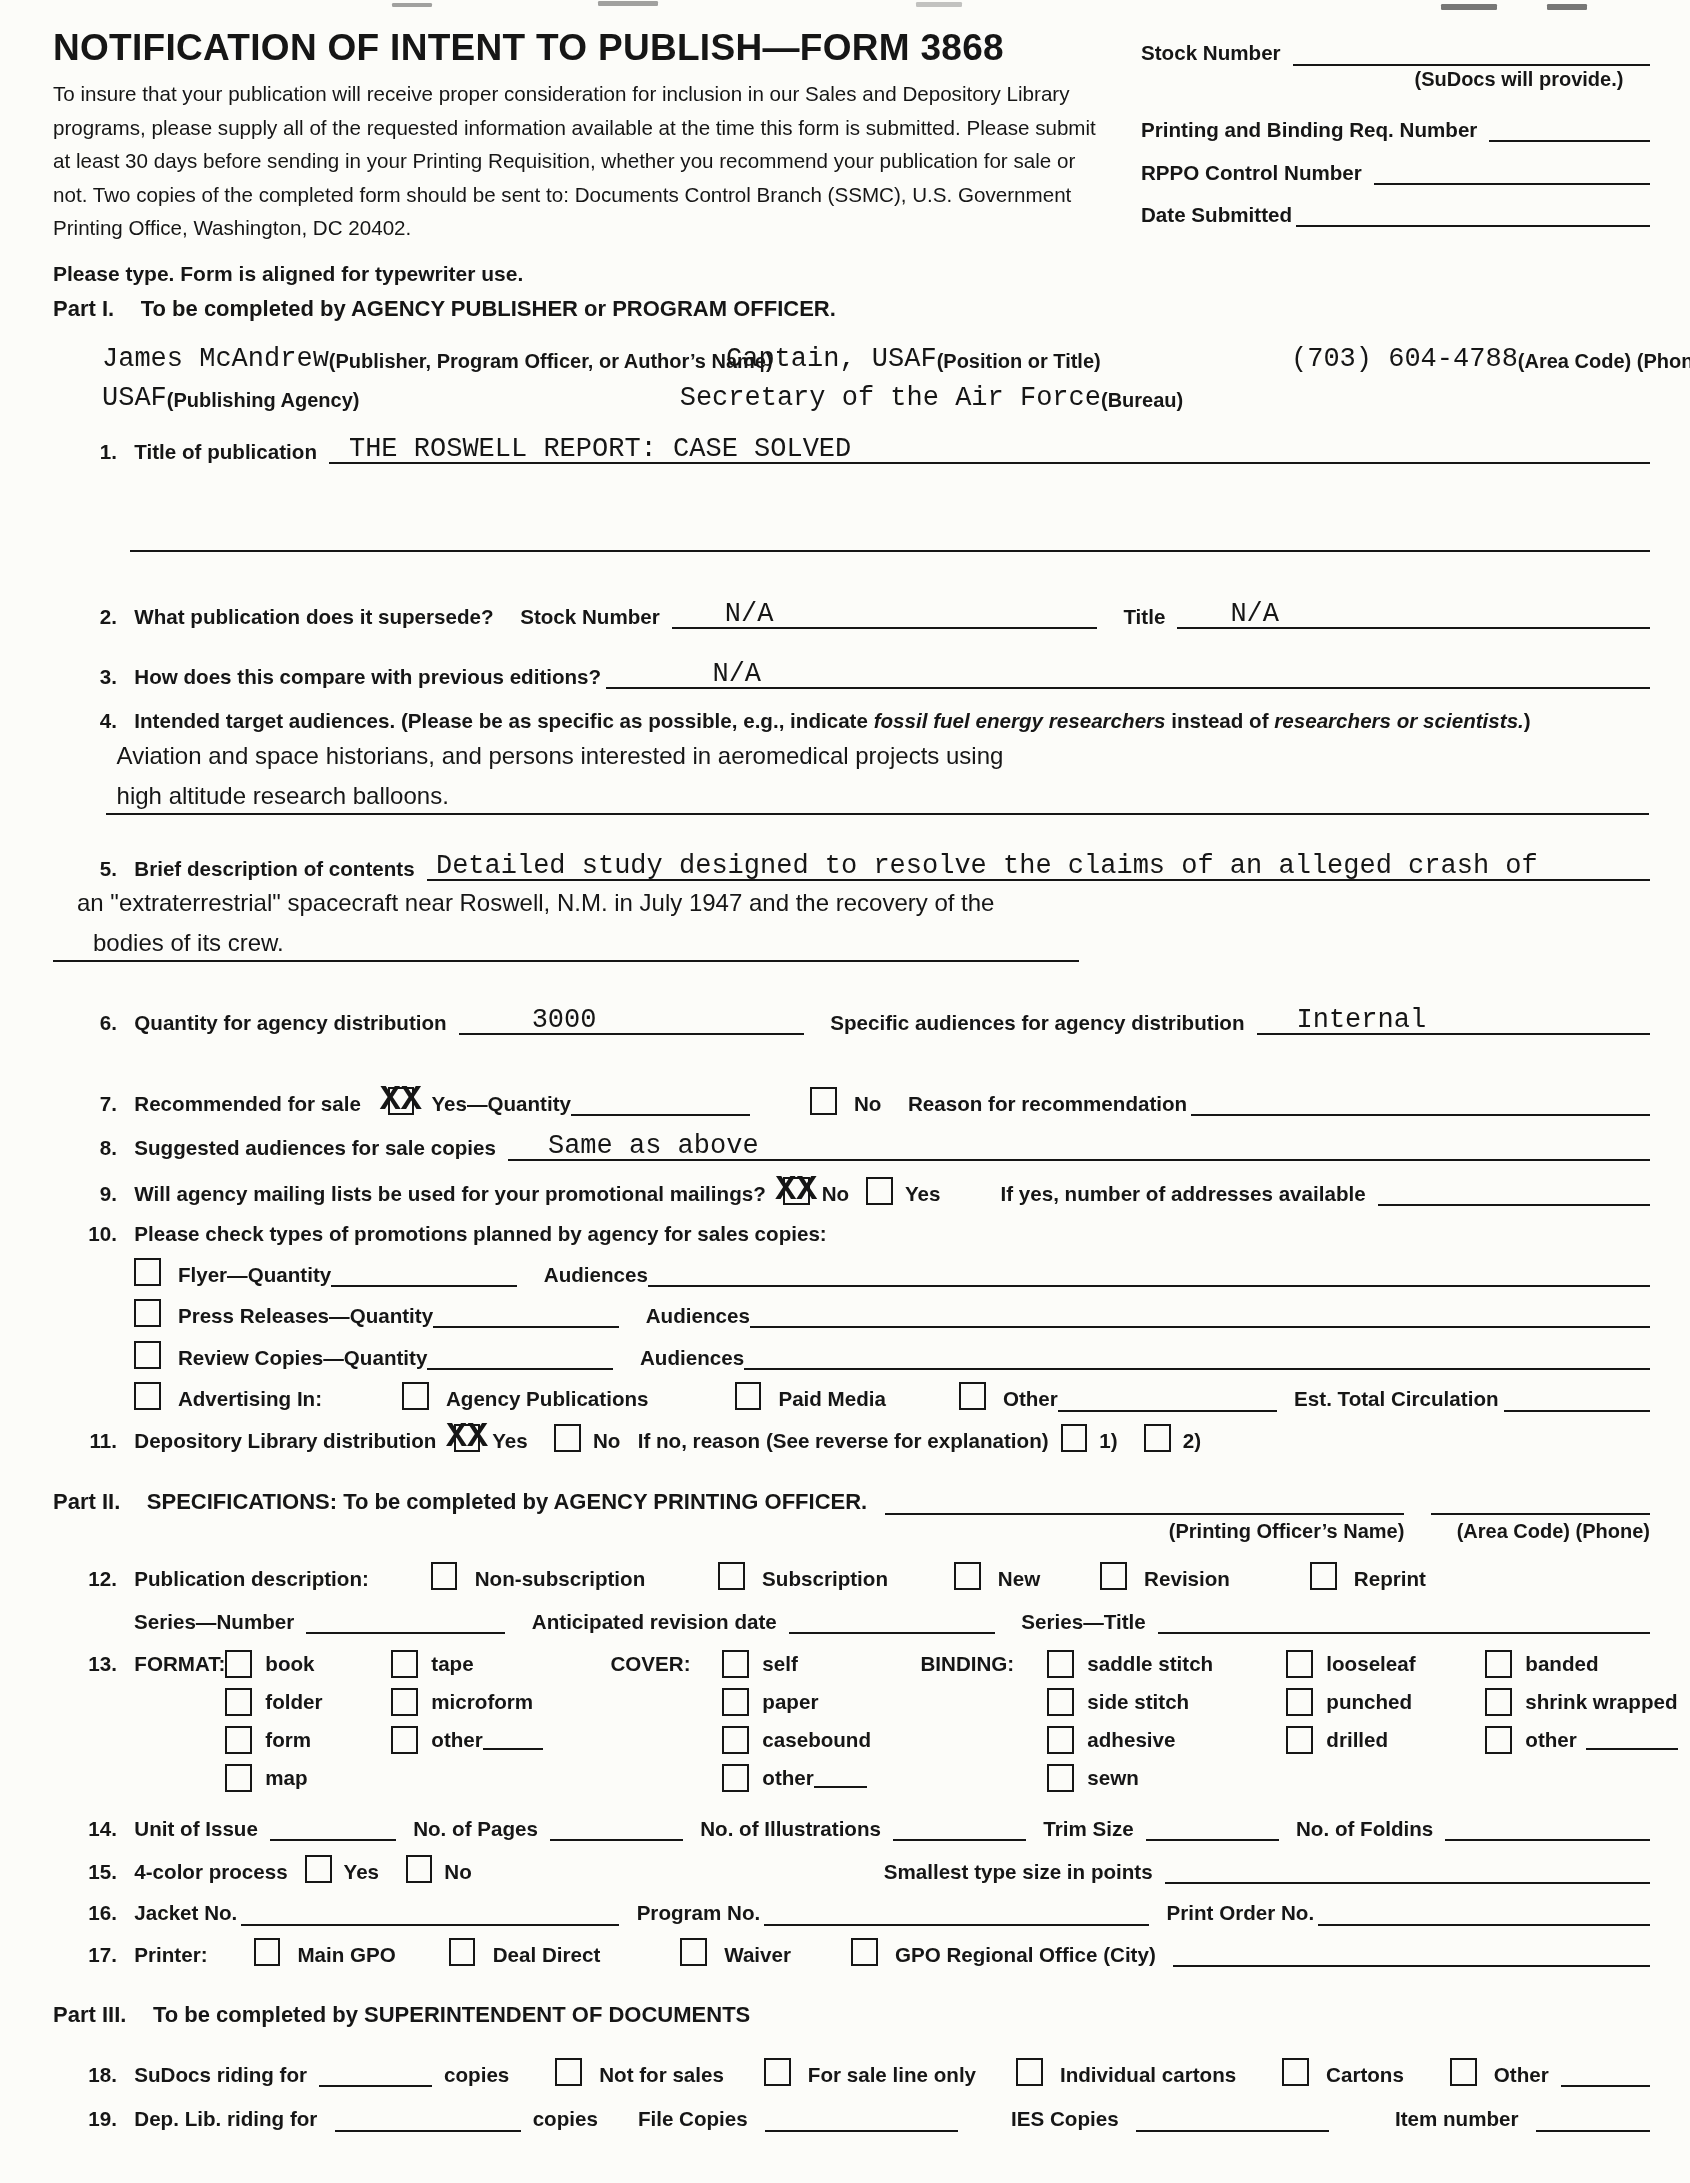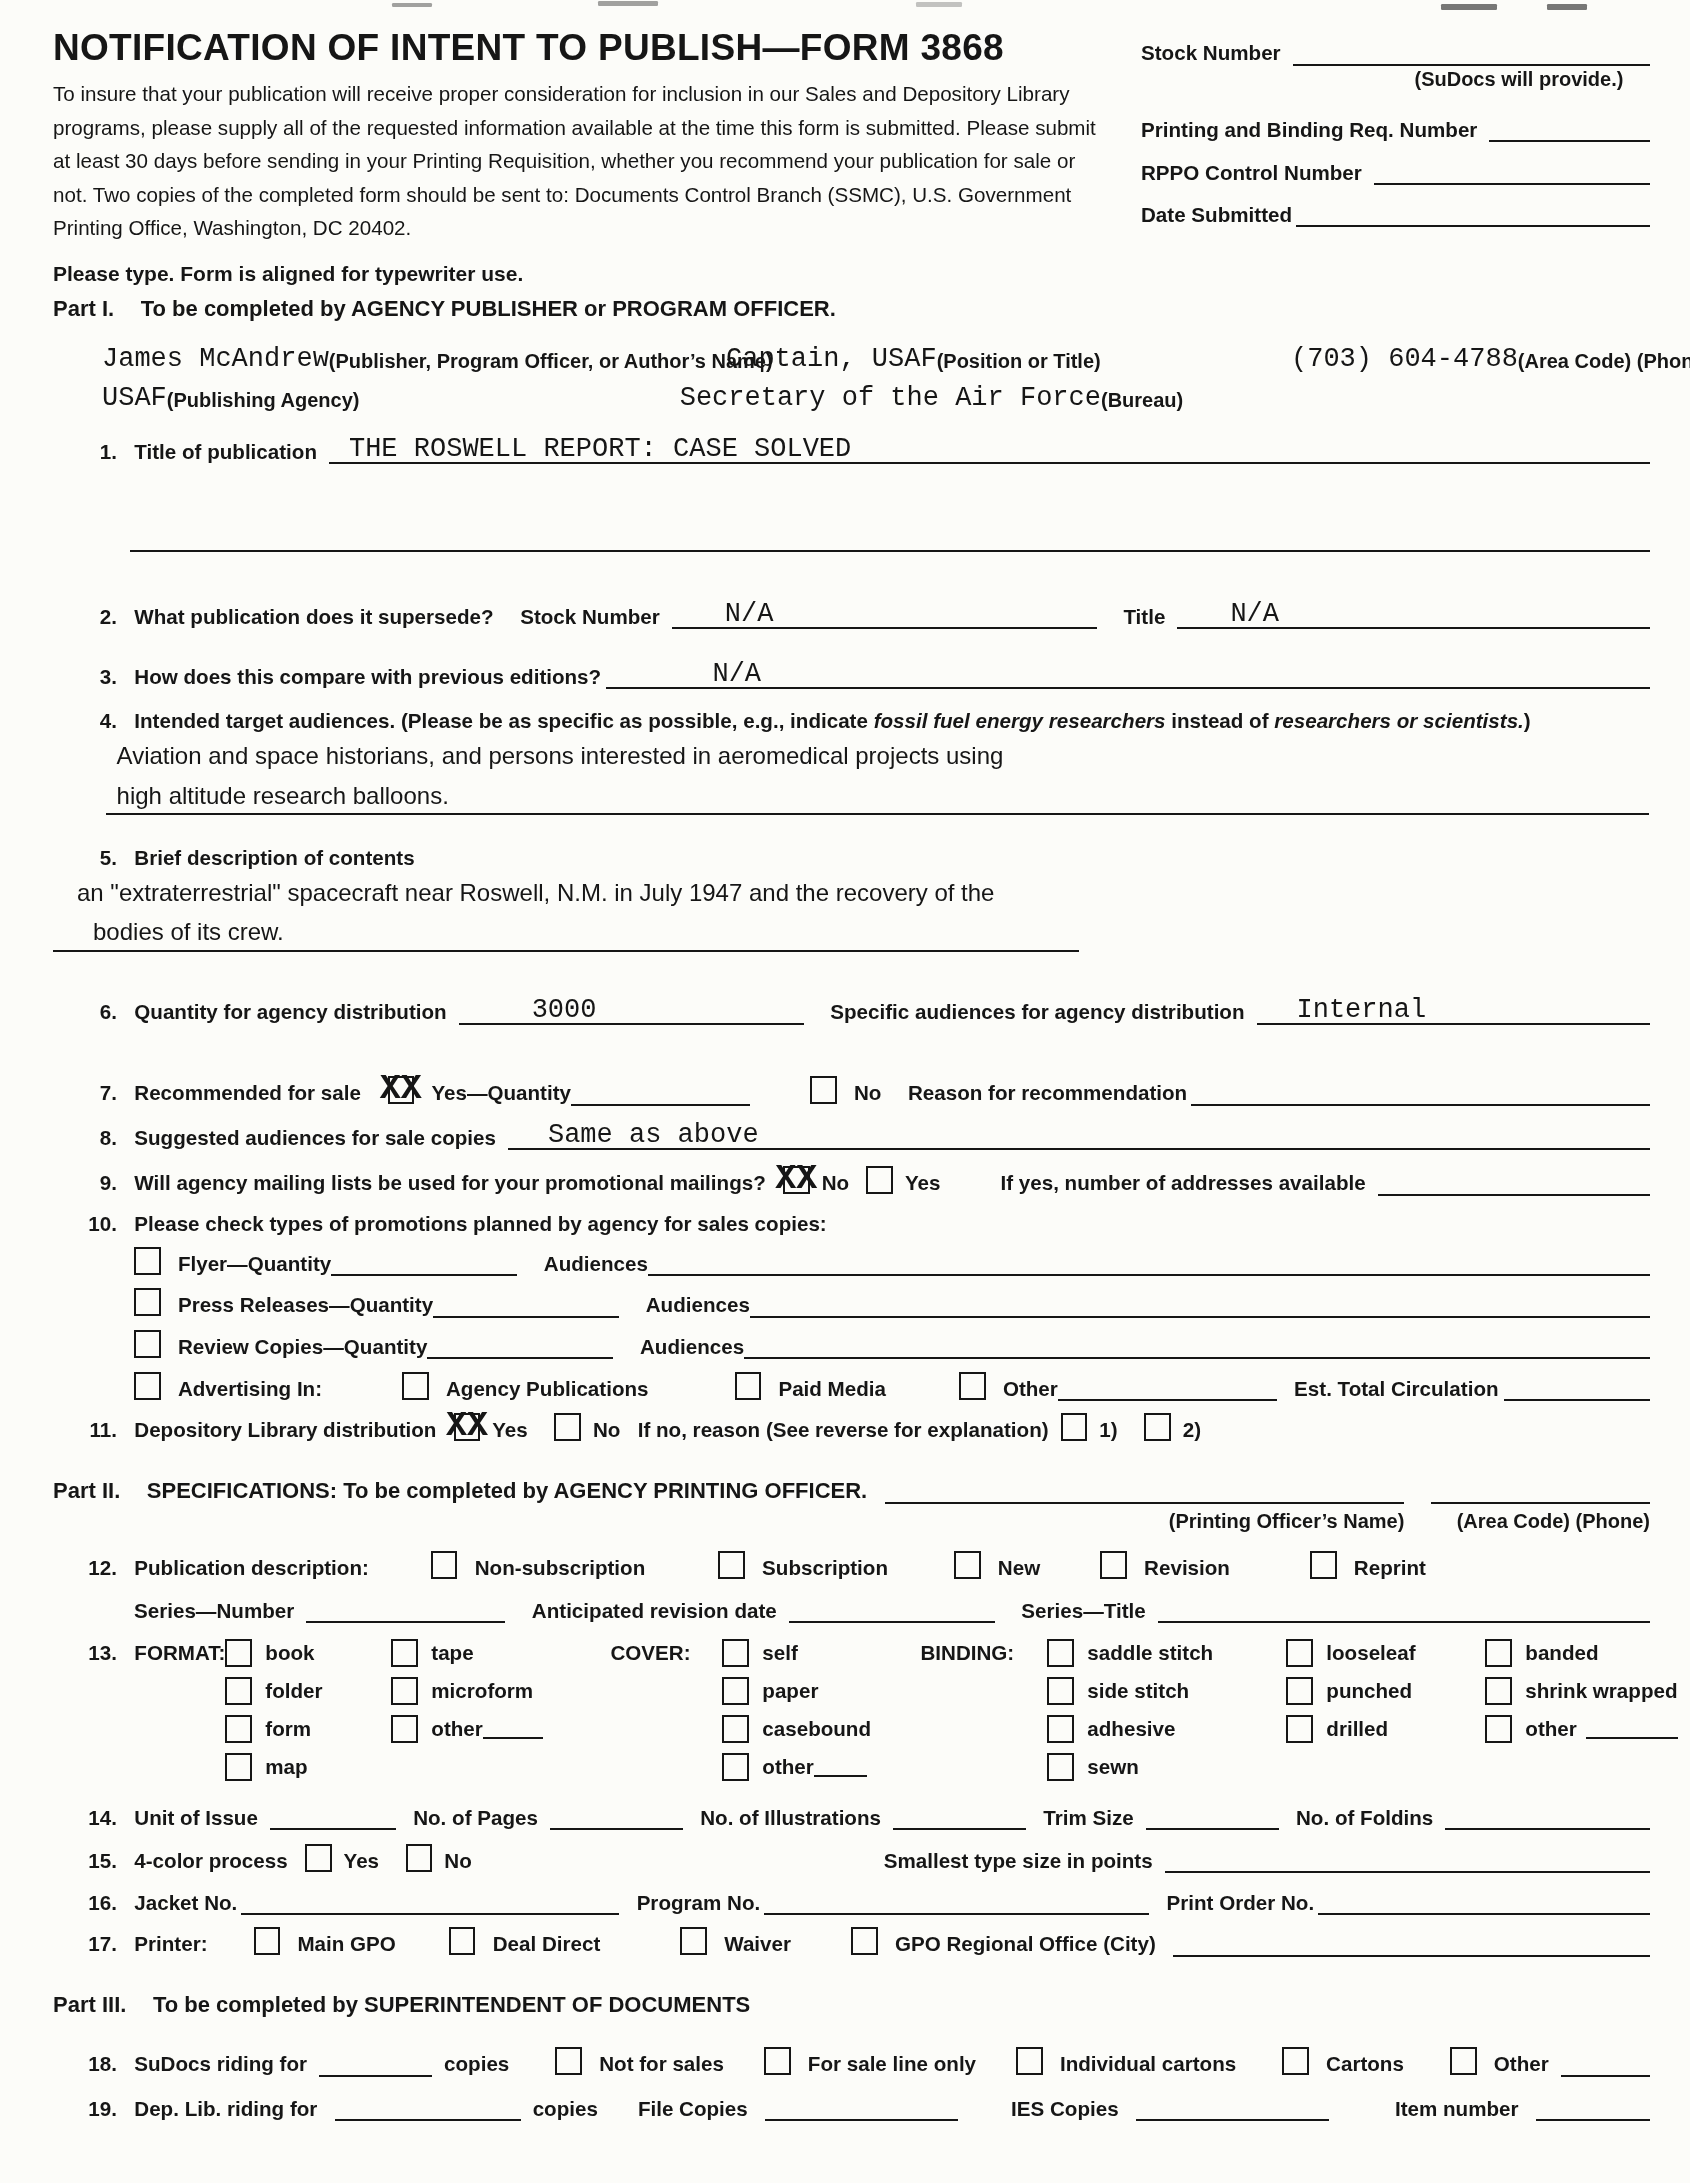--- a/index.html
+++ b/index.html
@@ -160,20 +160,23 @@
     <span class="lbl gap26" style="white-space:normal"><span>Intended target audiences. (Please be as specific as possible, e.g., indicate </span><span class="it">fossil fuel energy researchers</span><span> instead of </span><span class="it">researchers or scientists.</span><span>)</span></span>
   </div>
   <div style="margin-left:53px">
     <div class="typedrow">Aviation and space historians, and persons interested in aeromedical projects using</div>
     <div class="typedrow tline" style="margin-right:1.3px">high altitude research balloons.</div>
   </div>
 
   <div class="row" style="margin-top:31px">
     <span class="num">5.</span>
     <span class="lbl gap26">Brief description of contents</span>
+    <span class="fill gap18" style="height:35px">
+        <span class="typed" style="left:9.3px">Detailed study designed to resolve the claims of an alleged crash of</span>
+      </span>
   </div>
   <div style="margin-left:0">
     <div class="typedrow" style="padding-left:24px">an "extraterrestrial" spacecraft near Roswell, N.M. in July 1947 and the recovery of the</div>
     <div class="typedrow tline" style="padding-left:40px;margin-right:571px">bodies of its crew.</div>
   </div>
 
   <div class="row" style="margin-top:42px">
     <span class="num">6.</span>
     <span class="lbl gap26">Quantity for agency distribution</span>
     <span class="fill fillw gap18" style="width:345px">

